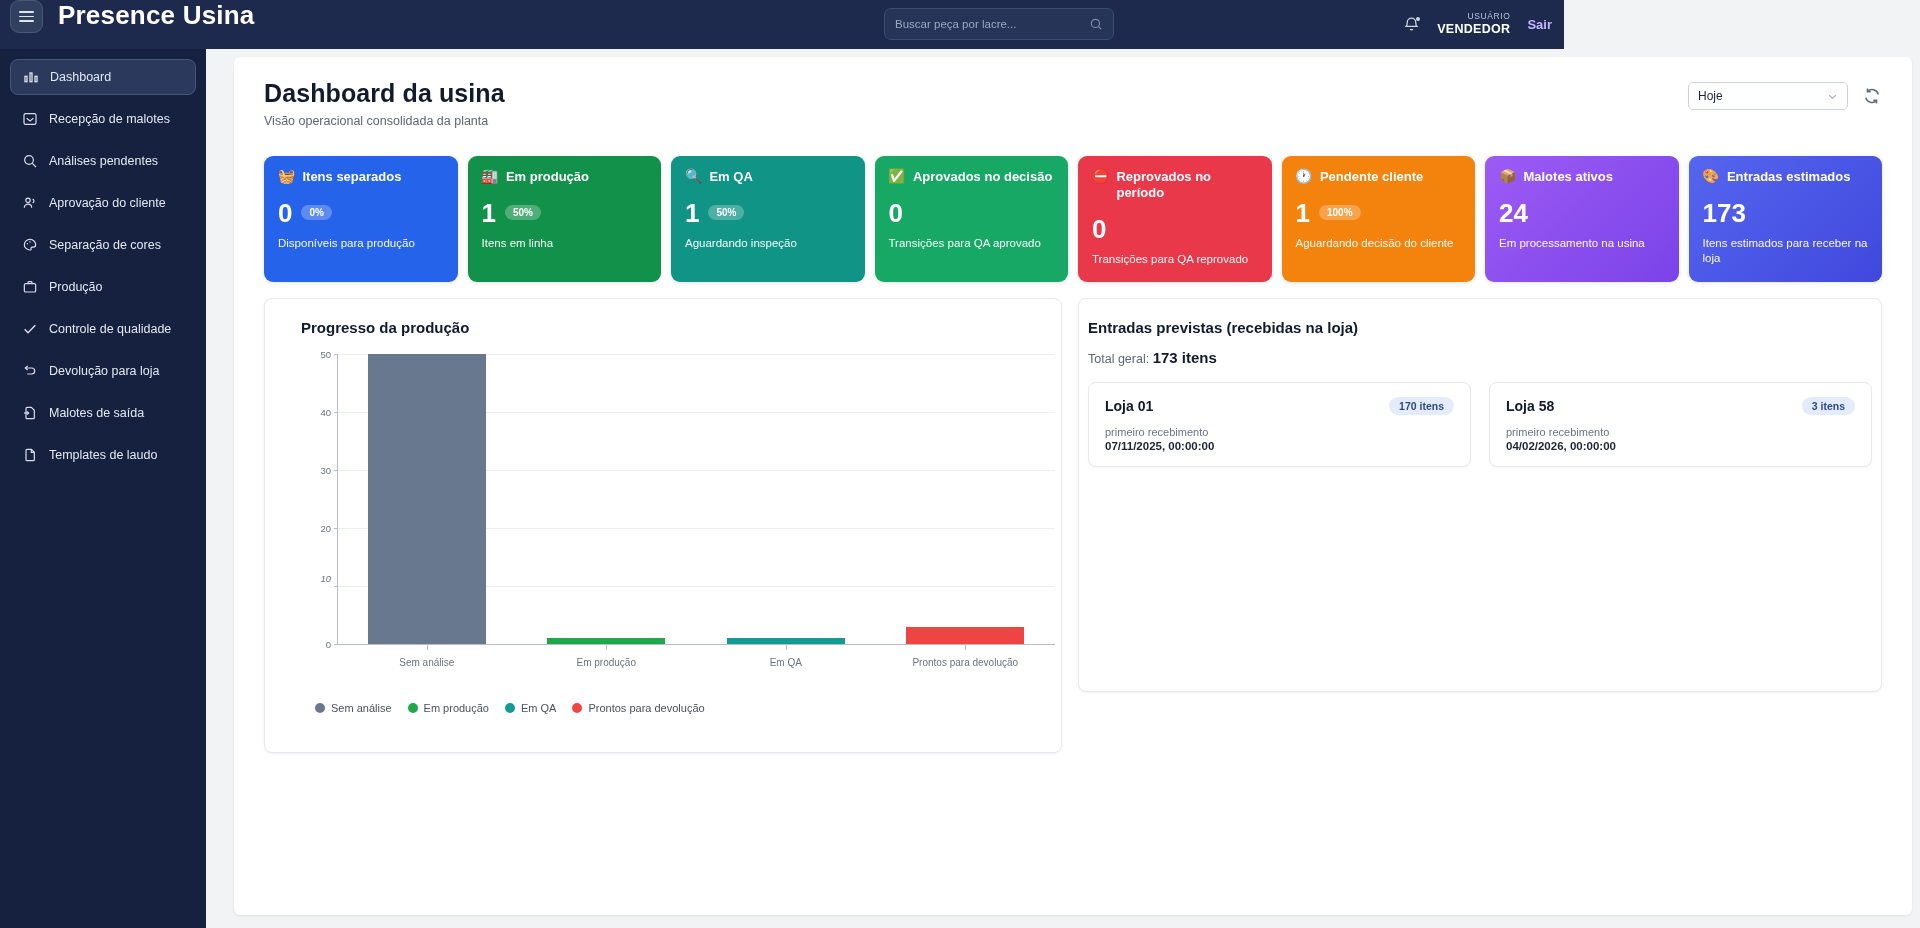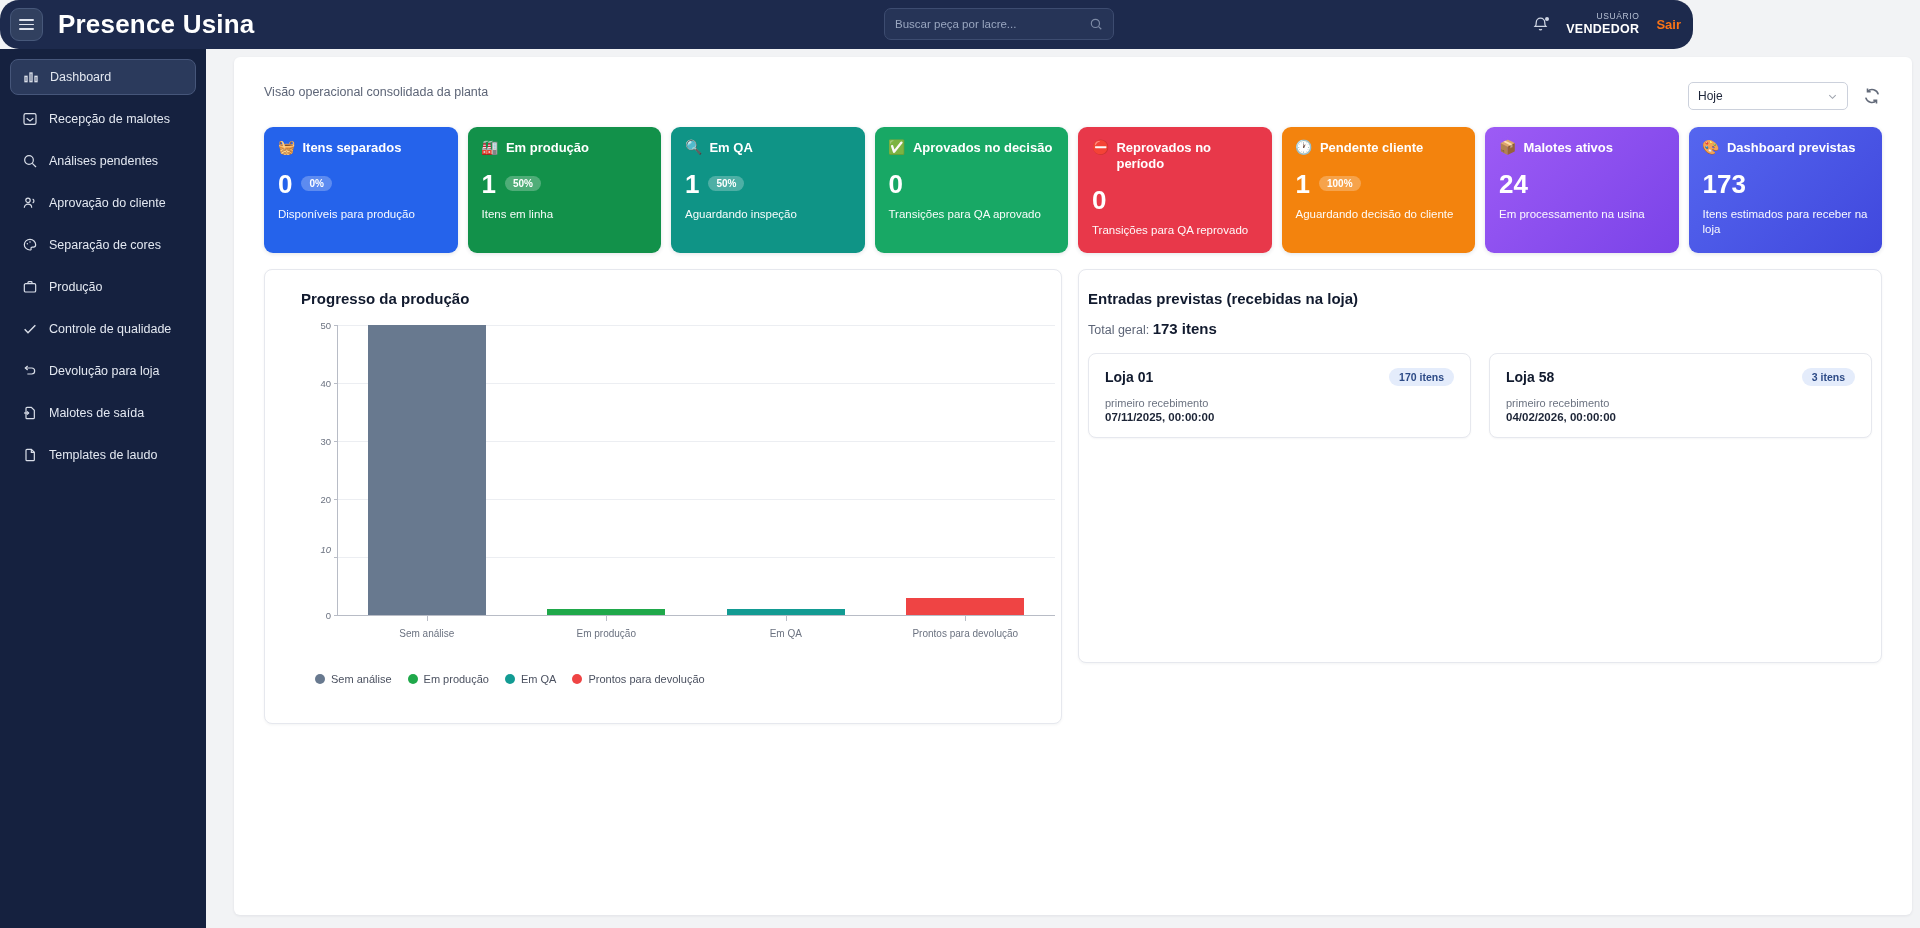--- a/index.html
+++ b/index.html
@@ -6,24 +6,23 @@
   html, body {
     width: 1920px; height: 928px;
     font-family: "Liberation Sans", sans-serif;
     background: #ffffff;
     overflow: hidden;
   }
   #app { position: relative; width: 1920px; height: 928px; background: #f2f3f5; }
 
   
   .topbar {
-    position: absolute; top: 0; left: 0; width: 1693px; height: 49px;
-    background: #1d2a4d; display: flex; align-items: center;
+    position: absolute; top: 0; left: 0; width: 1564px; height: 49px;
+    background: #1d2a4d; display: flex; 
     z-index: 5;
-    border-radius: 19px;
   }
   .hamburger {
     width: 33px; height: 33px; margin-left: 10px; border-radius: 9px;
     background: #31405f; border: 1px solid #47587a;
     display: flex; flex-direction: column; align-items: center; justify-content: center;
     gap: 3px; cursor: pointer; flex: none;
   }
   .hamburger span { display:block; width: 15px; height: 1.6px; background: #dfe4ee; border-radius: 1px; }
   .brand {
     margin-left: 15px; color: #ffffff; font-size: 26px; font-weight: 700;
@@ -45,21 +44,21 @@
     display: flex; align-items: center; gap: 17px;
   }
   .bell { width: 17px; height: 18px; position: relative; cursor: pointer; }
   .bell-dot {
     position: absolute; right: 0px; top: 1px; width: 4px; height: 4px;
     border-radius: 50%; background: #cfd6e4;
   }
   .user-block { text-align: right; line-height: 1.15; cursor: pointer; }
   .user-kicker { color: #b6c0d4; font-size: 8.5px; letter-spacing: .6px; }
   .user-name { color: #ffffff; font-size: 12.5px; font-weight: 700; letter-spacing: .3px; }
-  .logout { color: #f97316; font-size: 13px; font-weight: 700; cursor: pointer; }
+  .logout { color: #c4b5fd; font-size: 13px; font-weight: 700; cursor: pointer; }
 
   
   .sidebar {
     position: absolute; top: 49px; left: 0; width: 206px; height: 879px;
     background: #15213f; padding-top: 10px; z-index: 4;
   }
   .nav-item {
     height: 36px; margin: 0 10px 6px 10px; border-radius: 8px;
     display: flex; align-items: center; gap: 11px; padding: 0 12px;
     color: #e3e8f1; font-size: 12.5px; cursor: pointer; white-space: nowrap;
@@ -268,20 +267,21 @@
         <path d="M14 3.5H7.5A1.5 1.5 0 0 0 6 5v14a1.5 1.5 0 0 0 1.5 1.5H17A1.5 1.5 0 0 0 18.5 19V8z"></path>
           <path d="M14 3.5V8h4.5"></path>
       </svg>
       <span>Templates de laudo</span>
     </div>
   </div>
 
   <div class="main">
     <div class="sheet">
 
+      <div class="page-title">Dashboard da usina</div>
       <div class="page-sub">Visão operacional consolidada da planta</div>
 
       <div class="range-wrap">
         <div class="range-select">
           <span>Hoje</span>
           <svg class="chev" viewBox="0 0 24 24" fill="none" stroke="#5d6577" stroke-width="2.2">
             <path d="M5 9l7 7 7-7"></path>
           </svg>
         </div>
         <svg class="refresh-btn" viewBox="0 0 24 24" fill="none" stroke="#3c4558" stroke-width="1.9">
@@ -370,21 +370,21 @@
           </div>
           <div class="kpi-row">
             <span class="kpi-value">24</span>
           </div>
           <div class="kpi-desc">Em processamento na usina</div>
         </div>
 
         <div class="kpi" style="background:linear-gradient(135deg,#5566ef,#4048dd)">
           <div class="kpi-head">
             <span class="kpi-emoji">🎨</span>
-            <span>Dashboard previstas</span>
+            <span>Entradas estimados</span>
           </div>
           <div class="kpi-row">
             <span class="kpi-value">173</span>
           </div>
           <div class="kpi-desc">Itens estimados para receber na loja</div>
         </div>
       </div>
 
       <div class="panels">
 

